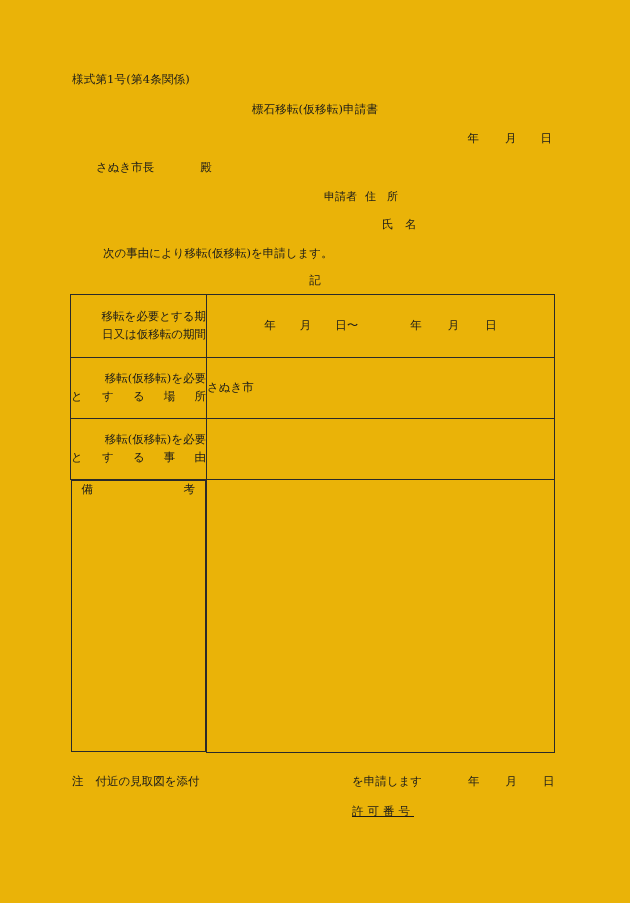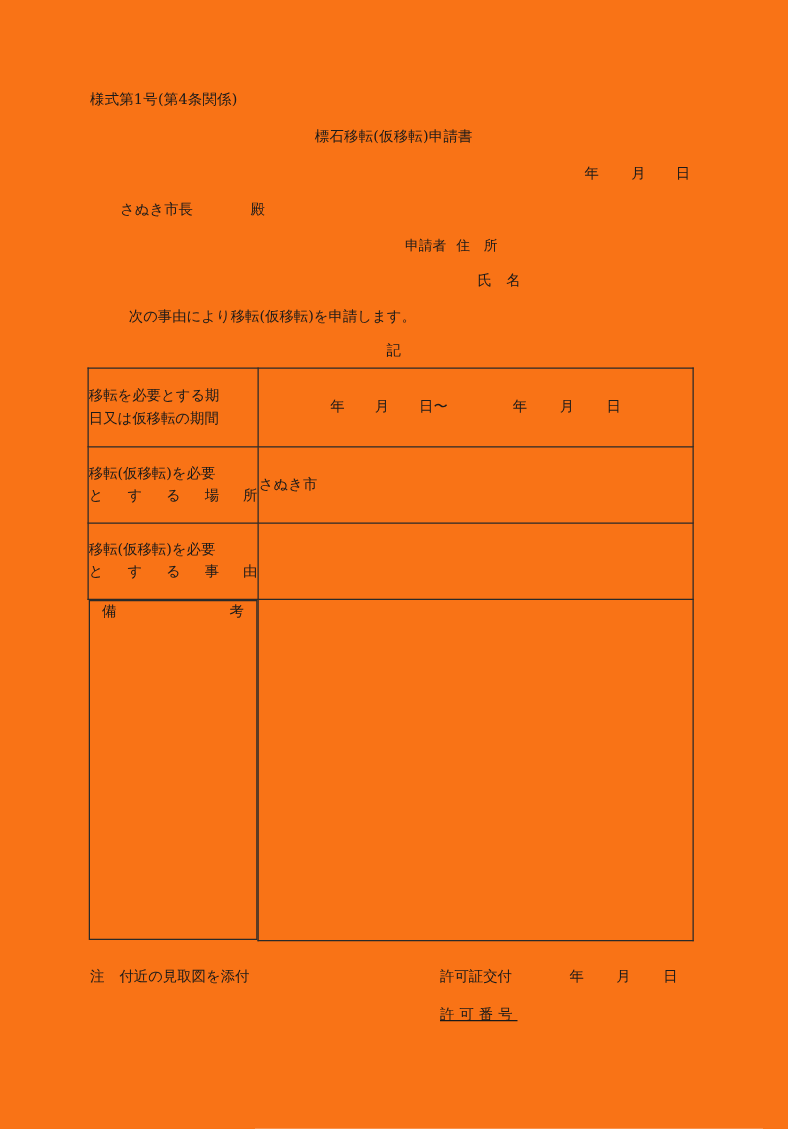--- a/index.html
+++ b/index.html
@@ -12,21 +12,21 @@
     height: 903px;
     position: relative;
     font-family: "DejaVu Serif", "Liberation Serif", serif;
     color: #1a1a1a;
     overflow: hidden;
   }
 
   .page {
     position: absolute;
     inset: 0;
-    background: #f97316;
+    background: #eab308;
   }
 
   
   .form-no {
     position: absolute;
     left: 72px;
     top: 72px;
     font-size: 11.5px;
     letter-spacing: 0.2px;
     white-space: nowrap;
@@ -128,20 +128,21 @@
   .col-label { width: 136px; }
   .col-value { width: 348px; }
 
   .label-cell {
     padding: 6px 8px;
     line-height: 1.55;
   }
   .label-line {
     display: block;
     white-space: nowrap;
+    text-align: right;
   }
   .label-line.justify {
     display: flex;
     justify-content: space-between;
   }
   .label-line.justify span { display: inline-block; }
 
   .label-cell.spread {
     display: block;
   }
@@ -288,18 +289,18 @@
         <td class="value-cell"></td>
       </tr>
     </tbody>
   </table>
 
   <div class="note">
     <span>注</span><span class="sp"></span><span>付近の見取図を添付</span>
   </div>
 
   <div class="permit-issue">
-    <span>許可証交付</span><span class="g"></span><span>年</span><span class="g2"></span><span>月</span><span class="g3"></span><span>日</span>
+    <span>を申請します</span><span class="g"></span><span>年</span><span class="g2"></span><span>月</span><span class="g3"></span><span>日</span>
   </div>
 
   <div class="permit-number">許可番号</div>
 
 </div>
 
 </body></html>

